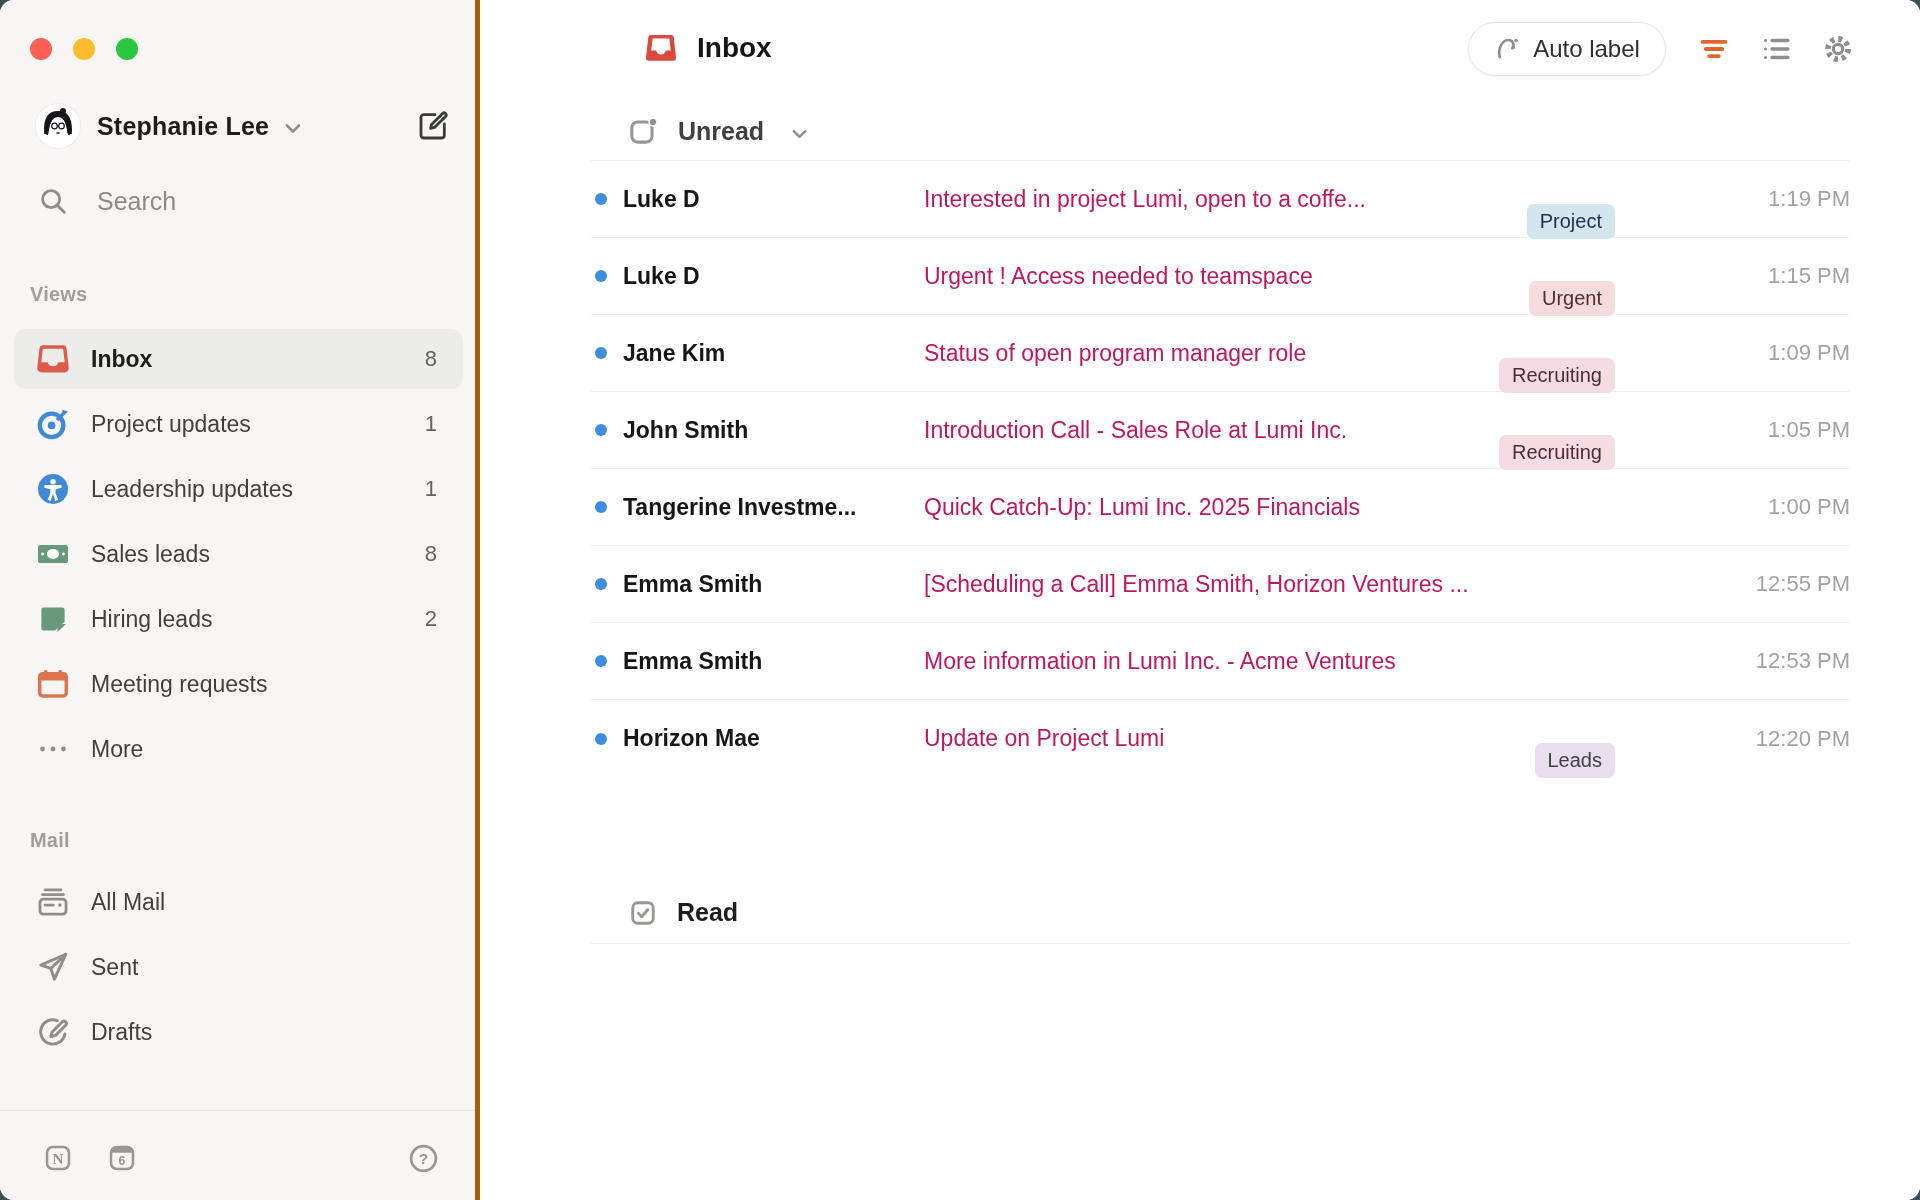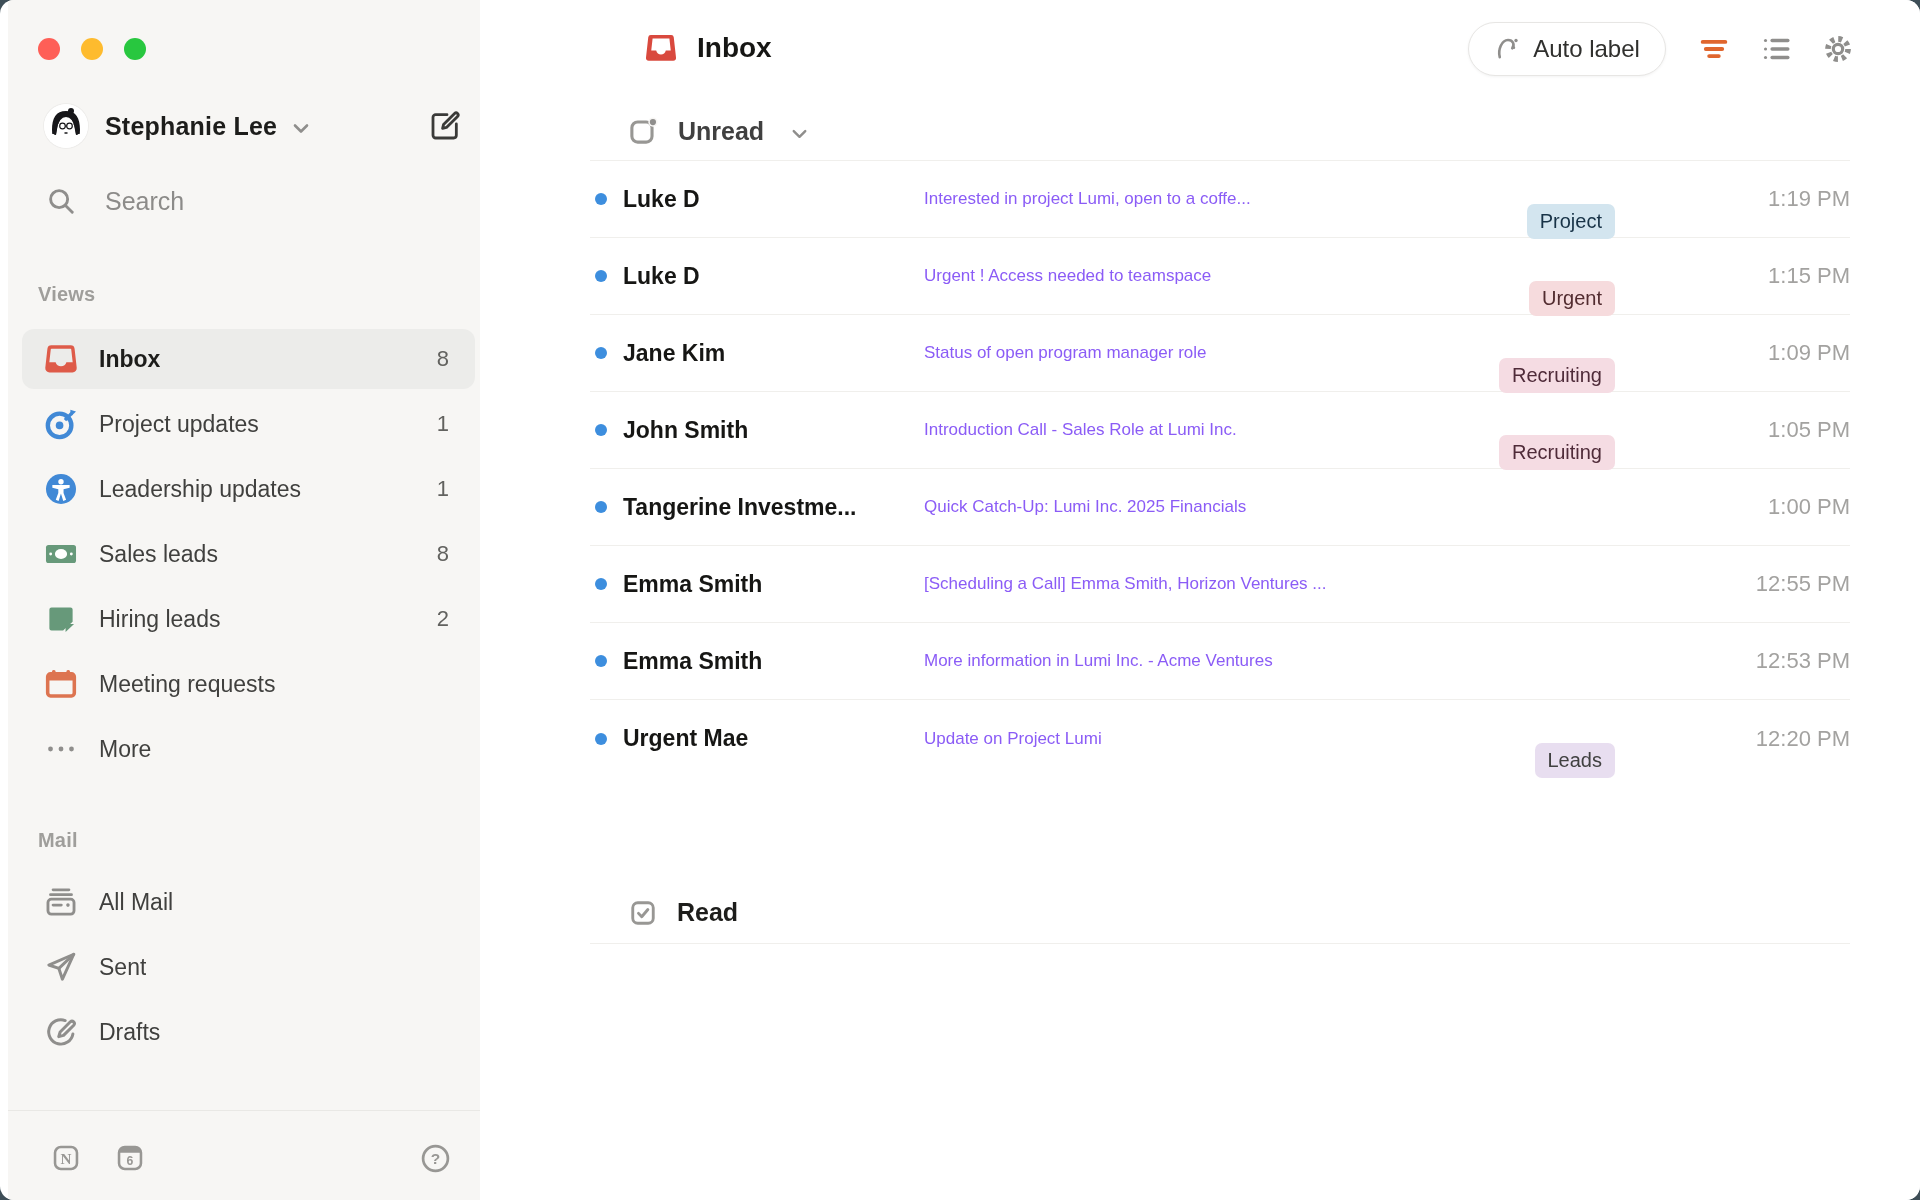--- a/index.html
+++ b/index.html
@@ -1,19 +1,19 @@
 <!DOCTYPE html>
 <html><head>
 <meta charset="utf-8">
 <style>
   html,body{margin:0;padding:0;background:#3e4e57;font-family:"Liberation Sans","DejaVu Sans",sans-serif;}
   #window{position:relative;width:1920px;height:1200px;background:#ffffff;border-radius:14px;overflow:hidden;}
 
   
-  #sidebar{position:absolute;left:8px;top:0;width:480px;height:1200px;background:#f7f6f4;border-right:1px solid #a16207;box-sizing:border-box;padding-left:24px;}
+  #sidebar{position:absolute;left:0;top:0;width:480px;height:1200px;background:#f7f6f4;border-right:5px solid #a16207;box-sizing:border-box;padding-left:24px;}
   #traffic{position:absolute;left:30px;top:38px;display:flex;gap:21px;}
   .tl{width:22px;height:22px;border-radius:50%;}
   .tl.red{background:#fe5f57;} .tl.yellow{background:#febb2e;} .tl.green{background:#28c73f;}
 
   #profile{position:absolute;left:36px;top:103px;right:26px;height:46px;display:flex;align-items:center;}
   #avatar{width:44px;height:44px;border-radius:50%;background:#ffffff;overflow:hidden;flex:0 0 auto;box-shadow:0 0 0 1px rgba(0,0,0,0.04);}
   #profile .name{margin-left:17px;font-size:25px;font-weight:700;color:#1d1d1b;letter-spacing:.2px;}
   #profile .chev{width:24px;height:24px;margin-left:12px;margin-top:4px;}
   #profile .spacer{flex:1;}
   #compose{width:32px;height:32px;}
@@ -58,21 +58,21 @@
   #unread-row .uicon{width:31px;height:31px;}
   #unread-row .utxt{font-size:25px;font-weight:700;color:#404040;}
   #unread-row .uchev{width:23px;height:23px;margin-left:5px;margin-top:4px;}
 
   #email-list{position:absolute;left:110px;right:70px;top:160px;border-top:1px solid #f0efec;}
   .email-row{height:77px;display:flex;align-items:center;border-bottom:1px solid #f0efec;box-sizing:border-box;cursor:pointer;}
   .email-row:last-child{border-bottom:none;}
   .dotcell{width:33px;flex:0 0 auto;display:flex;align-items:center;}
   .udot{width:12px;height:12px;border-radius:50%;background:#3d8ede;margin-left:5px;}
   .sender{width:301px;flex:0 0 auto;font-size:23px;font-weight:700;color:#161614;white-space:nowrap;overflow:hidden;}
-  .subject{flex:1;font-size:17px;color:#8b5cf6;white-space:nowrap;overflow:hidden;padding-right:16px;}
+  .subject{flex:1;font-size:23px;color:#be185d;white-space:nowrap;overflow:hidden;padding-right:16px;}
   .badge{flex:0 0 auto;font-size:20px;padding:6px 13px;border-radius:7px;white-space:nowrap;margin-top:44px;}
   .timecell{width:235px;flex:0 0 auto;text-align:right;font-size:22px;color:#a3a2a0;}
 
   #read-row{position:absolute;left:110px;right:70px;top:882px;height:62px;border-bottom:1px solid #f0efec;display:flex;align-items:center;box-sizing:border-box;}
   #read-row .ricon{width:30px;height:30px;margin-left:38px;}
   #read-row .rtxt{margin-left:19px;font-size:25px;font-weight:700;color:#1d1d1b;}
 </style>
 </head>
 <body>
 
@@ -393,21 +393,21 @@
           </span>
     <span class="sender">Emma Smith</span>
     <span class="subject">More information in Lumi Inc. - Acme Ventures</span>
 
     <span class="timecell">12:53 PM</span>
   </div>
         <div class="email-row">
     <span class="dotcell">
             <span class="udot"></span>
           </span>
-    <span class="sender">Urgent Mae</span>
+    <span class="sender">Horizon Mae</span>
     <span class="subject">Update on Project Lumi</span>
     <span class="badge" style="background: rgb(232, 222, 240); color: #404040;">Leads</span>
     <span class="timecell">12:20 PM</span>
   </div>
       </div>
 
     <div id="read-row">
       <span class="ricon">
         <svg viewBox="0 0 24 24" fill="none" stroke="#989794" stroke-linecap="round" stroke-linejoin="round">
             <rect x="3.8" y="3.8" width="16.4" height="16.4" rx="4" stroke-width="2.3"></rect>

